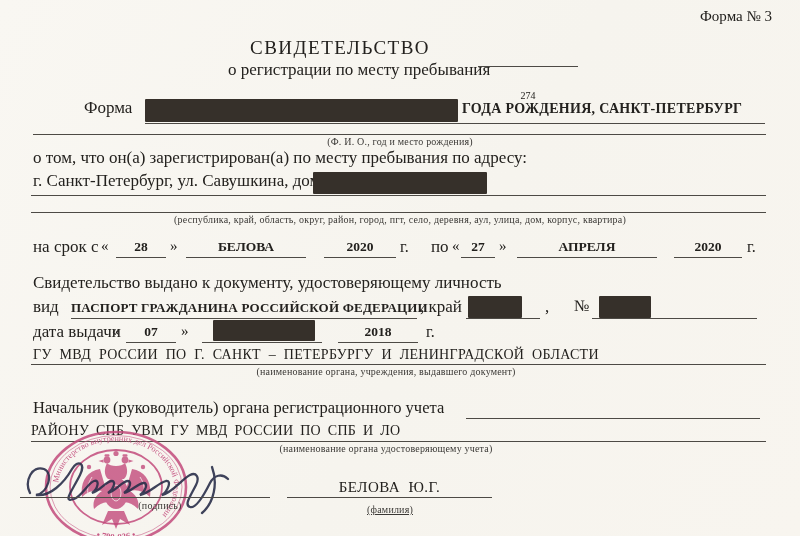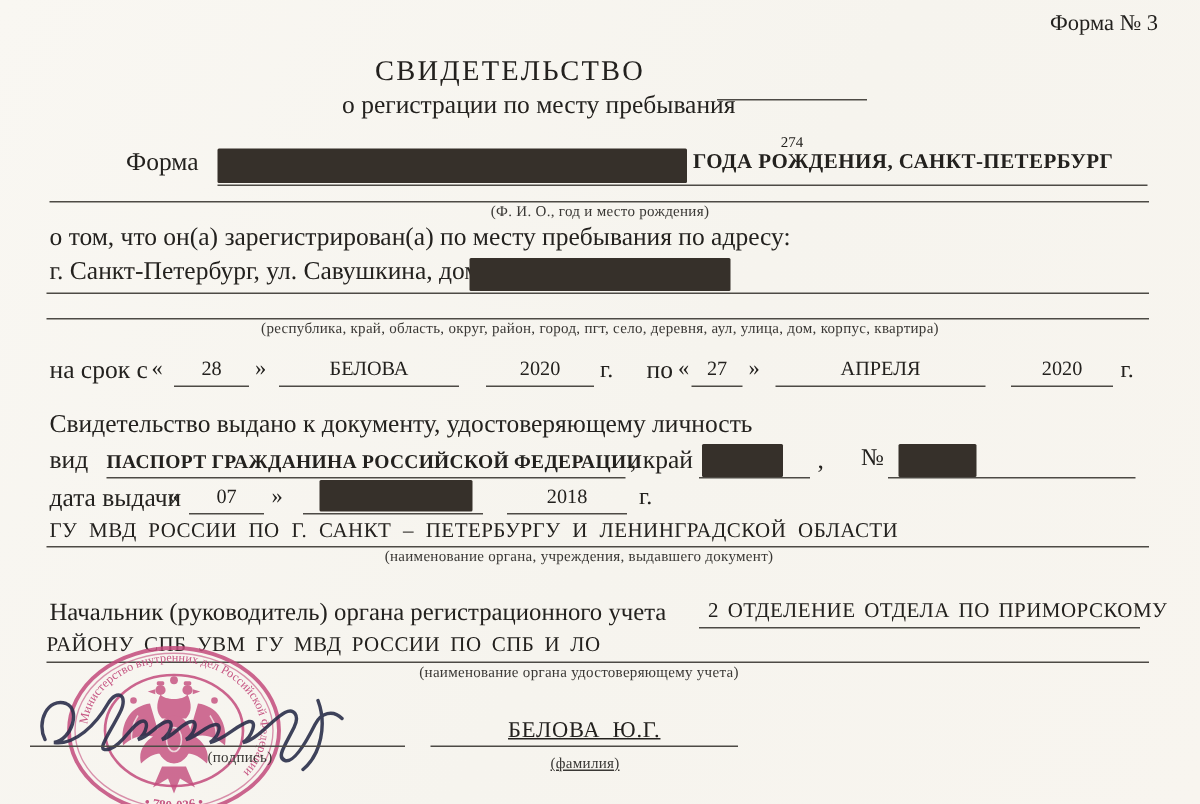--- a/index.html
+++ b/index.html
@@ -12,21 +12,21 @@
   .abs{position:absolute;white-space:nowrap;}
   .t17{font-size:17px;}
   .t16{font-size:16px;}
   .cap{font-size:10px;color:#3a3835;letter-spacing:.2px;}
   .bold{font-weight:bold;}
   .caps14{font-size:14px;letter-spacing:.3px;}
   .caps13{font-size:13px;letter-spacing:.2px;}
   .ln{position:absolute;height:0;border-top:1.4px solid #4d4a45;}
   .redact{position:absolute;background:#36302a;border-radius:1px;}
   .cell{position:absolute;text-align:center;border-bottom:1.4px solid #4d4a45;height:20px;}
-  .cell span{font-weight:normal;font-size:13.5px;}
+  .cell span{font-weight:bold;font-size:13.5px;}
   .center{text-align:center;}
   .quote{font-size:15px;}
   .stamp-svg{position:absolute;left:40px;top:429px;width:152px;height:122px;}
   .sig-svg{position:absolute;left:16px;top:453px;width:232px;height:64px;}
 </style>
 </head>
 <body>
 
 <div class="page">
 
@@ -89,21 +89,20 @@
   <div class="ln" style="left:202px;top:342px;width:120px;"></div>
   <div class="redact" style="left:213px;top:320px;width:102px;height:21px;"></div>
   <div class="cell" style="left:338px;top:322px;width:80px;"><span>2018</span></div>
   <div class="abs t16" style="left:426px;top:323px;">г.</div>
 
   <div class="abs caps14" style="left:33px;top:347px;word-spacing:4px;">ГУ МВД РОССИИ ПО Г. САНКТ – ПЕТЕРБУРГУ И ЛЕНИНГРАДСКОЙ ОБЛАСТИ</div>
   <div class="ln" style="left:31px;top:364px;width:735px;"></div>
   <div class="abs cap center" style="left:186px;top:366px;width:400px;">(наименование органа, учреждения, выдавшего документ)</div>
 
   <div class="abs" style="left:33px;top:398px;font-size:16.5px;">Начальник (руководитель) органа регистрационного учета</div>
-  <div class="abs caps14" style="left:472px;top:400px;word-spacing:2px;">2 ОТДЕЛЕНИЕ ОТДЕЛА ПО ПРИМОРСКОМУ</div>
   <div class="ln" style="left:466px;top:418px;width:294px;"></div>
   <div class="abs caps14" style="left:31px;top:423px;word-spacing:3px;">РАЙОНУ СПБ УВМ ГУ МВД РОССИИ ПО СПБ И ЛО</div>
   <div class="ln" style="left:31px;top:441px;width:735px;"></div>
   <div class="abs cap center" style="left:186px;top:443px;width:400px;">(наименование органа удостоверяющему учета)</div>
 
   <svg class="stamp-svg" viewBox="0 0 152 122" xmlns="http://www.w3.org/2000/svg" xmlns:xlink="http://www.w3.org/1999/xlink">
     <defs>
       <path id="ringTextPath" d="M 18,58 A 58,46 0 1 1 134,58 A 58,46 0 1 1 18,58"></path>
       <path id="codeTextPath" d="M 23,70 A 53,41 0 0 0 129,70"></path>
     </defs>
@@ -145,17 +144,17 @@
   <svg class="sig-svg" viewBox="0 0 232 64" xmlns="http://www.w3.org/2000/svg">
     <g stroke="#2a2f4a" stroke-width="2.3" fill="none" stroke-linecap="round" opacity="0.9">
       <path d="M14,40 C8,28 16,12 28,16 C38,20 32,40 20,42 C34,44 48,30 56,16 C62,6 70,10 64,22 C56,38 46,50 58,46 C66,43 72,30 78,28 C84,26 82,36 76,40 C84,38 90,28 96,28 C100,28 98,36 92,40 C100,38 106,28 112,28 C116,28 114,36 108,40 C116,38 122,30 128,30 C132,30 130,38 124,42 C134,40 142,30 150,28 C156,27 152,38 146,42 C156,40 166,26 174,22 C180,19 184,24 180,32 C174,44 168,52 174,54 C180,56 188,42 194,30 C198,22 206,20 212,26"></path>
       <path d="M196,14 C202,30 198,50 186,60"></path>
     </g>
   </svg>
 
   <div class="ln" style="left:20px;top:497px;width:250px;"></div>
   <div class="abs cap center" style="left:60px;top:500px;width:200px;">(подпись)</div>
 
-  <div class="abs center" style="left:287px;top:479px;width:205px;font-size:15px;letter-spacing:.5px;word-spacing:4px;text-decoration:underline;">БЕЛОВА Ю.Г.</div>
+  <div class="abs center" style="left:287px;top:479px;width:205px;font-size:15px;letter-spacing:.5px;word-spacing:4px;">БЕЛОВА Ю.Г.</div>
   <div class="ln" style="left:287px;top:497px;width:205px;"></div>
   <div class="abs cap center" style="left:290px;top:504px;width:200px;text-decoration:underline;">(фамилия)</div>
 
 </div>
 
 </body></html>

